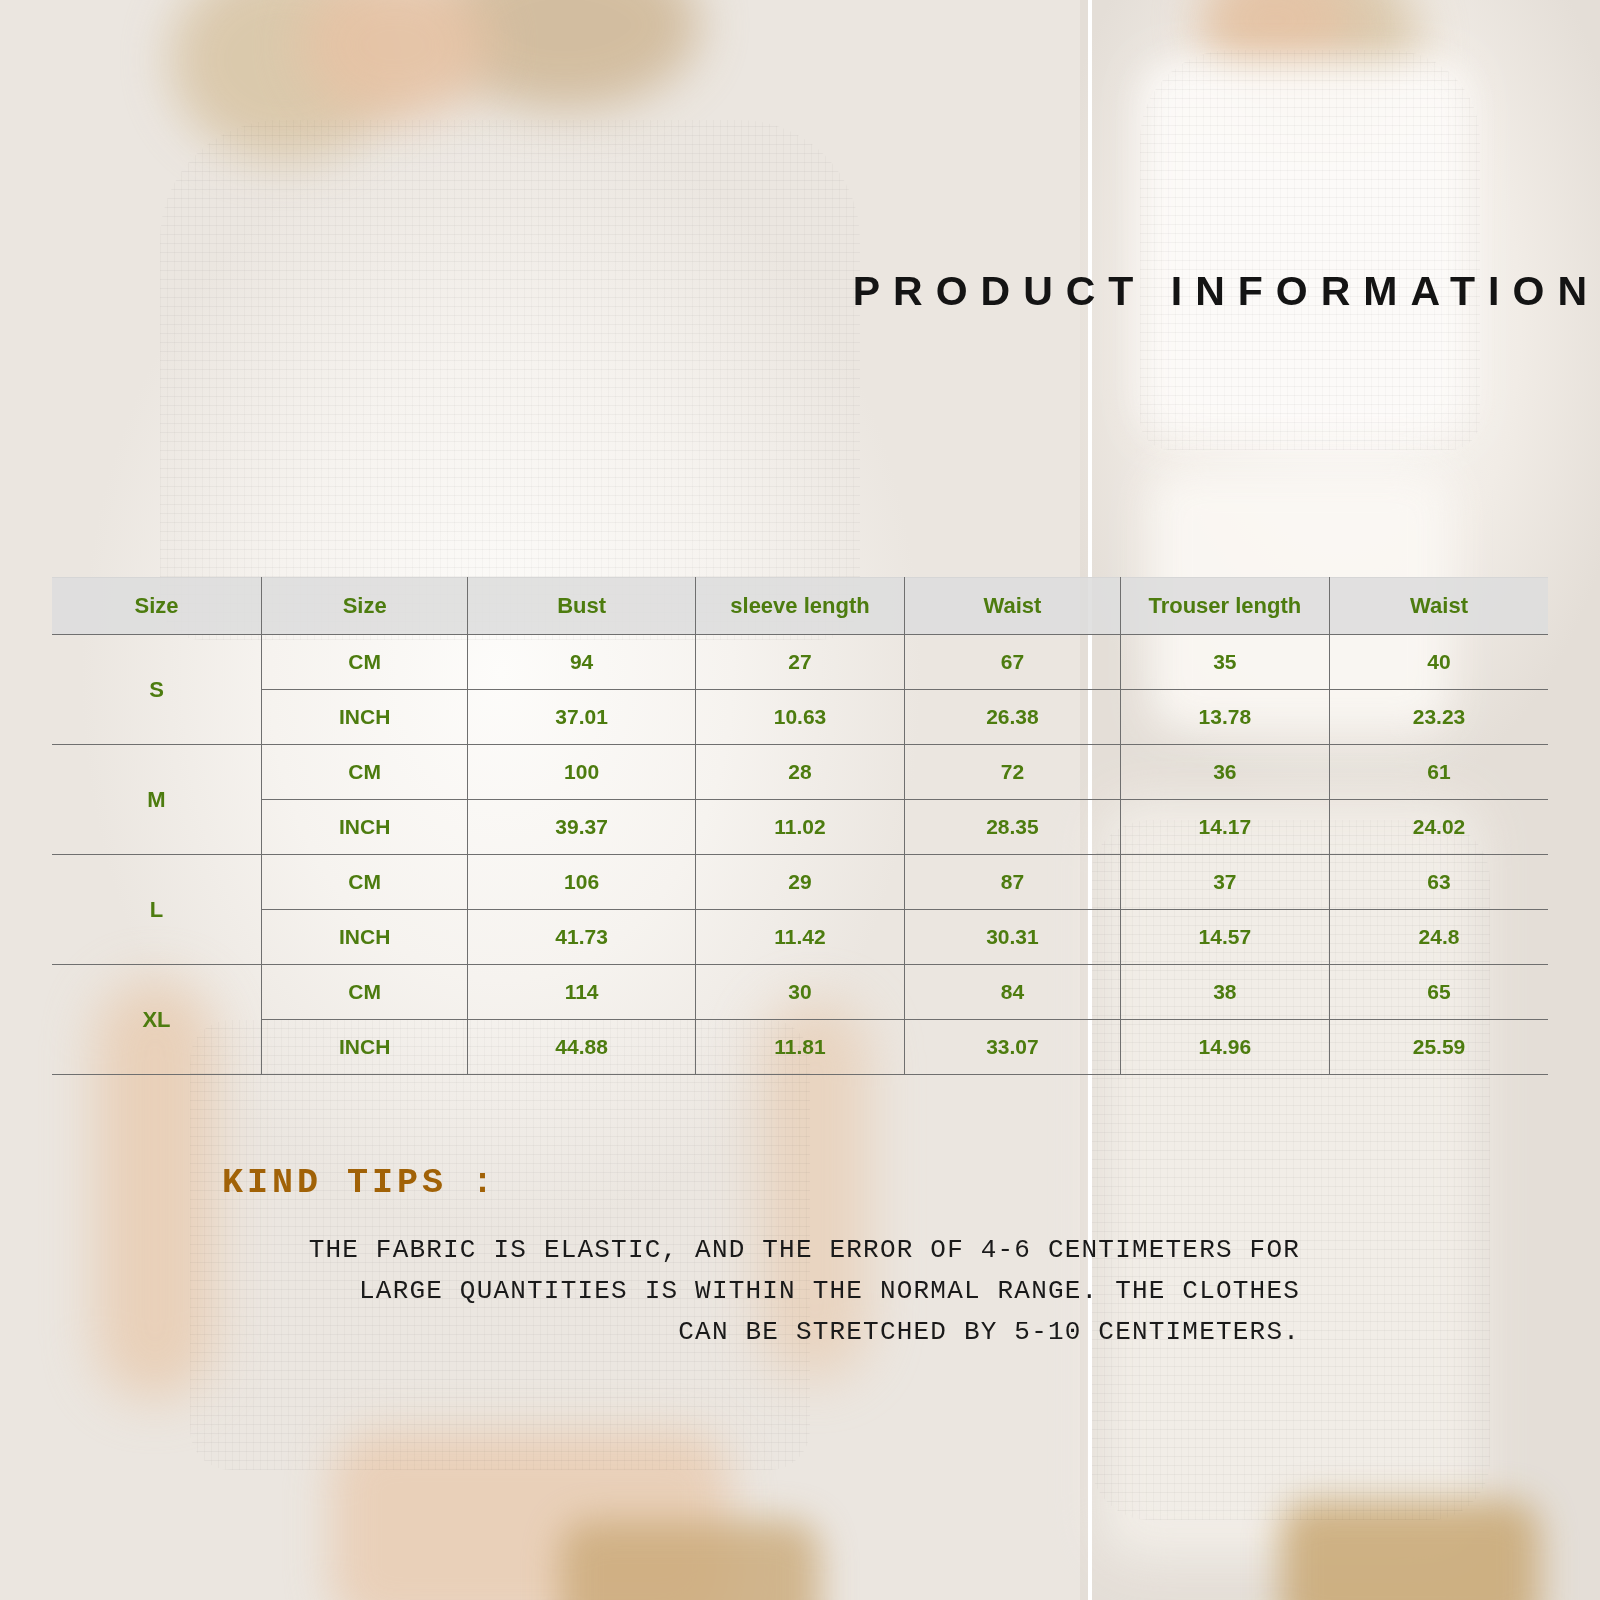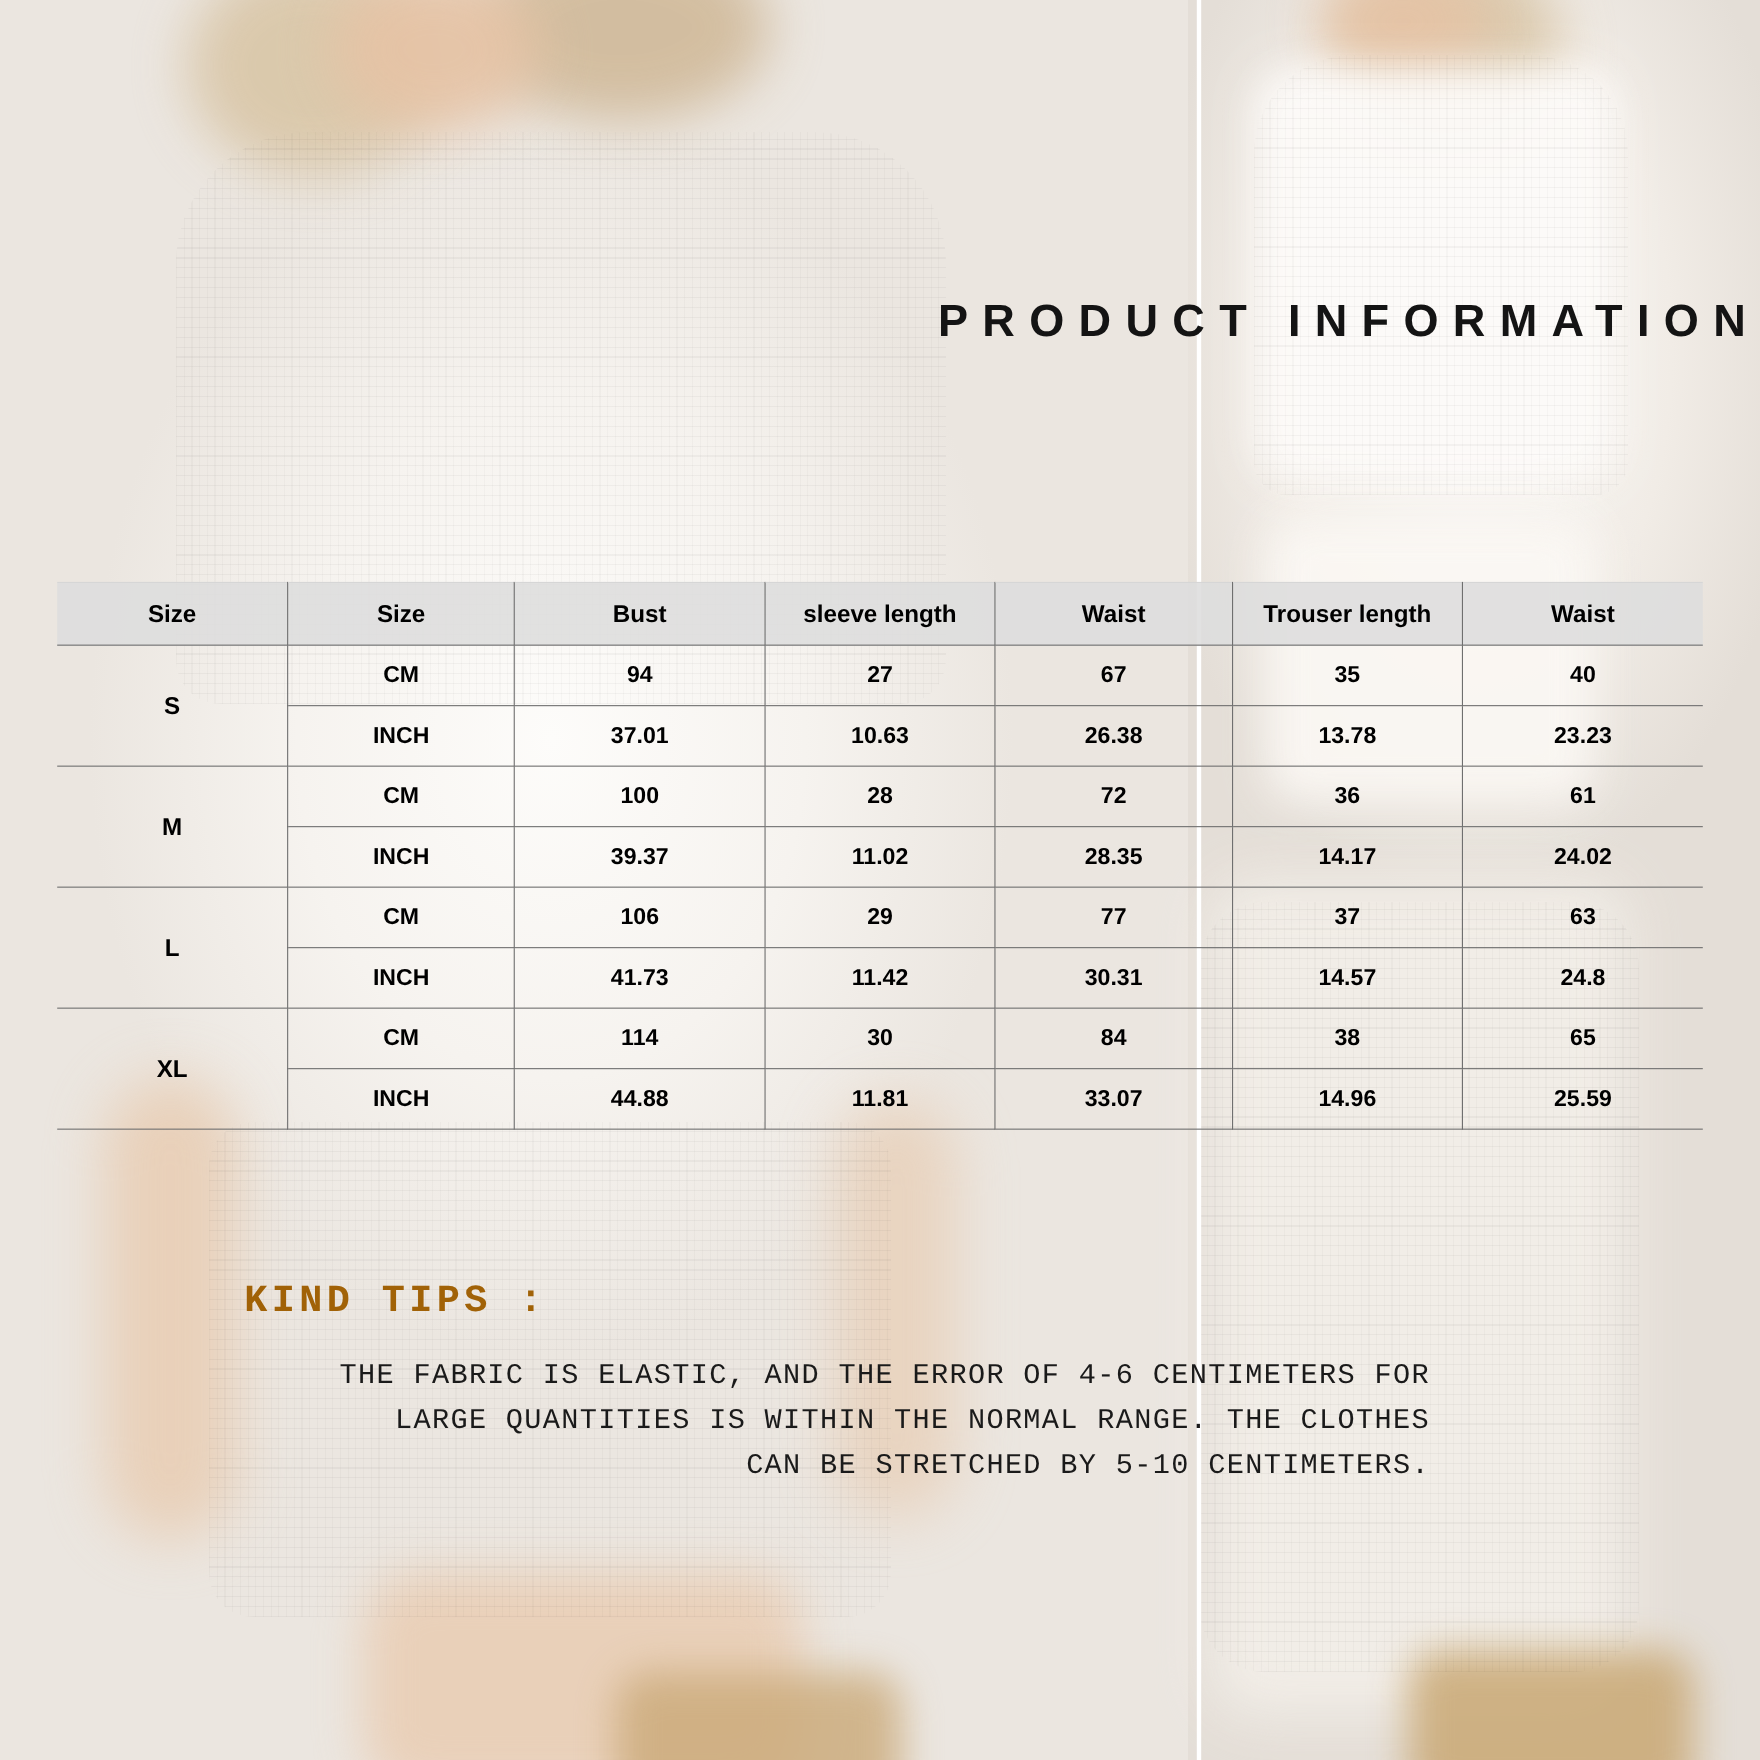--- a/index.html
+++ b/index.html
@@ -88,21 +88,22 @@
     position: absolute;
     left: 52px;
     top: 529px;
     width: 1496px;
   }
   table.size-table {
     width: 100%;
     border-collapse: collapse;
     table-layout: fixed;
     font-size: 21px;
-    color: #000000;
+    color: #4d7c0f;
+    margin-top: 48px;
   }
   table.size-table th,
   table.size-table td {
     text-align: center;
     border-right: 1px solid #6f6f6f;
     border-bottom: 1px solid #6f6f6f;
     height: 54px;
     padding: 0;
     font-weight: 700;
   }
@@ -235,21 +236,21 @@
         <td>11.02</td>
         <td>28.35</td>
         <td>14.17</td>
         <td>24.02</td>
       </tr>
       <tr>
         <td class="size-cell" rowspan="2">L</td>
         <td>CM</td>
         <td>106</td>
         <td>29</td>
-        <td>77</td>
+        <td>87</td>
         <td>37</td>
         <td>63</td>
       </tr>
       <tr>
         <td>INCH</td>
         <td>41.73</td>
         <td>11.42</td>
         <td>30.31</td>
         <td>14.57</td>
         <td>24.8</td>

